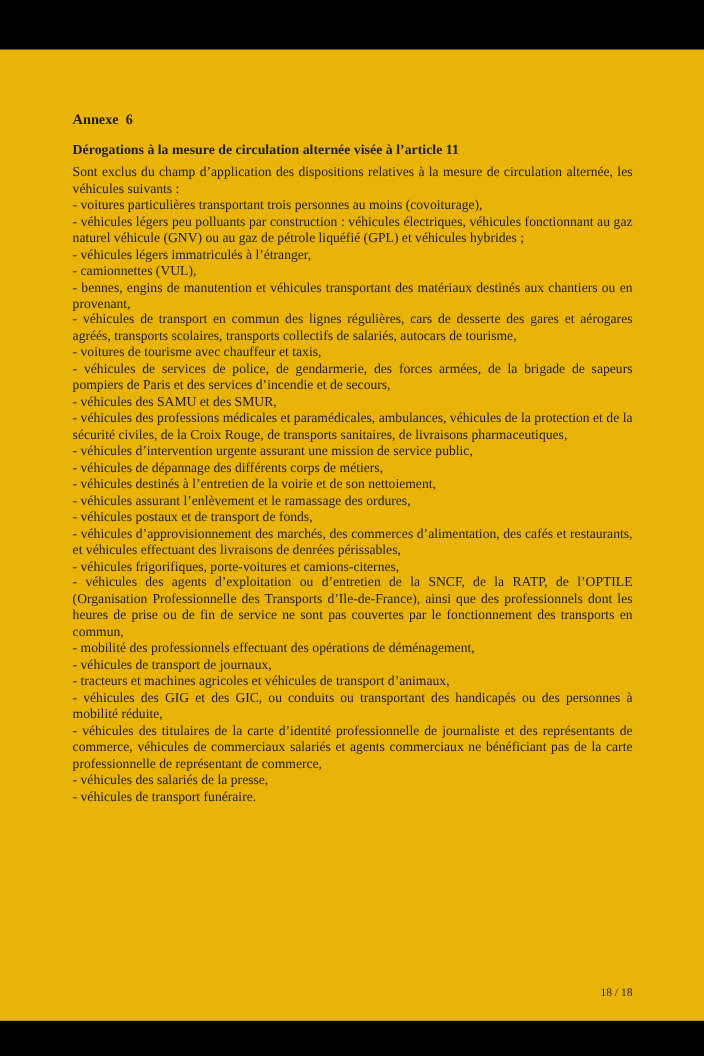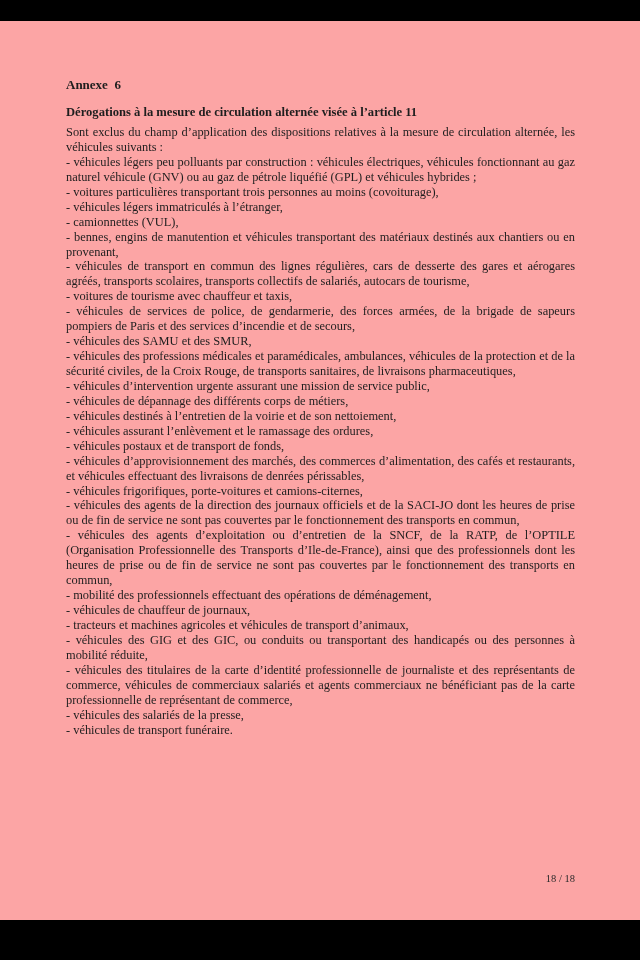--- a/index.html
+++ b/index.html
@@ -20,25 +20,25 @@
   .letterbox {
     position: absolute;
     left: 0;
     width: 640px;
     background: #000000;
   }
   .letterbox.top { top: 0; height: 29px; }
   .letterbox.bottom { top: 928px; height: 32px; }
   .page {
     position: absolute;
-    top: 21px;
+    top: 45px;
     left: 0;
     width: 640px;
     height: 899px;
-    background: #fca5a5;
+    background: #eab308;
     color: #1e1e1e;
   }
   .content {
     position: absolute;
     top: 56px;
     left: 66px;
     width: 509px;
   }
   .annex {
     font-weight: bold;
@@ -73,41 +73,40 @@
 
 <div class="screen">
   <div class="letterbox top"></div>
 
   <div class="page">
     <div class="content">
       <div class="annex">Annexe  6</div>
       <div class="doc-title">Dérogations à la mesure de circulation alternée visée à l’article 11</div>
       <div class="intro">Sont exclus du champ d’application des dispositions relatives à la mesure de circulation alternée, les véhicules suivants :</div>
       <div class="list">
+          <div class="list-item">- voitures particulières transportant trois personnes au moins (covoiturage),</div>
           <div class="list-item">- véhicules légers peu polluants par construction : véhicules électriques, véhicules fonctionnant au gaz naturel véhicule (GNV) ou au gaz de pétrole liquéfié (GPL) et véhicules hybrides ;</div>
-          <div class="list-item">- voitures particulières transportant trois personnes au moins (covoiturage),</div>
           <div class="list-item">- véhicules légers immatriculés à l’étranger,</div>
           <div class="list-item">- camionnettes (VUL),</div>
           <div class="list-item">- bennes, engins de manutention et véhicules transportant des matériaux destinés aux chantiers ou en provenant,</div>
           <div class="list-item">- véhicules de transport en commun des lignes régulières, cars de desserte des gares et aérogares agréés, transports scolaires, transports collectifs de salariés, autocars de tourisme,</div>
           <div class="list-item">- voitures de tourisme avec chauffeur et taxis,</div>
           <div class="list-item">- véhicules de services de police, de gendarmerie, des forces armées, de la brigade de sapeurs pompiers de Paris et des services d’incendie et de secours,</div>
           <div class="list-item">- véhicules des SAMU et des SMUR,</div>
           <div class="list-item">- véhicules des professions médicales et paramédicales, ambulances, véhicules de la protection et de la sécurité civiles, de la Croix Rouge, de transports sanitaires, de livraisons pharmaceutiques,</div>
           <div class="list-item">- véhicules d’intervention urgente assurant une mission de service public,</div>
           <div class="list-item">- véhicules de dépannage des différents corps de métiers,</div>
           <div class="list-item">- véhicules destinés à l’entretien de la voirie et de son nettoiement,</div>
           <div class="list-item">- véhicules assurant l’enlèvement et le ramassage des ordures,</div>
           <div class="list-item">- véhicules postaux et de transport de fonds,</div>
           <div class="list-item">- véhicules d’approvisionnement des marchés, des commerces d’alimentation, des cafés et restaurants, et véhicules effectuant des livraisons de denrées périssables,</div>
           <div class="list-item">- véhicules frigorifiques, porte-voitures et camions-citernes,</div>
-          <div class="list-item">- véhicules des agents de la direction des journaux officiels et de la SACI-JO dont les heures de prise ou de fin de service ne sont pas couvertes par le fonctionnement des transports en commun,</div>
           <div class="list-item">- véhicules des agents d’exploitation ou d’entretien de la SNCF, de la RATP, de l’OPTILE (Organisation Professionnelle des Transports d’Ile-de-France), ainsi que des professionnels dont les heures de prise ou de fin de service ne sont pas couvertes par le fonctionnement des transports en commun,</div>
           <div class="list-item">- mobilité des professionnels effectuant des opérations de déménagement,</div>
-          <div class="list-item">- véhicules de chauffeur de journaux,</div>
+          <div class="list-item">- véhicules de transport de journaux,</div>
           <div class="list-item">- tracteurs et machines agricoles et véhicules de transport d’animaux,</div>
           <div class="list-item">- véhicules des GIG et des GIC, ou conduits ou transportant des handicapés ou des personnes à mobilité réduite,</div>
           <div class="list-item">- véhicules des titulaires de la carte d’identité professionnelle de journaliste et des représentants de commerce, véhicules de commerciaux salariés et agents commerciaux ne bénéficiant pas de la carte professionnelle de représentant de commerce,</div>
           <div class="list-item">- véhicules des salariés de la presse,</div>
           <div class="list-item">- véhicules de transport funéraire.</div>
         </div>
     </div>
     <div class="footer">18 / 18</div>
   </div>
 

